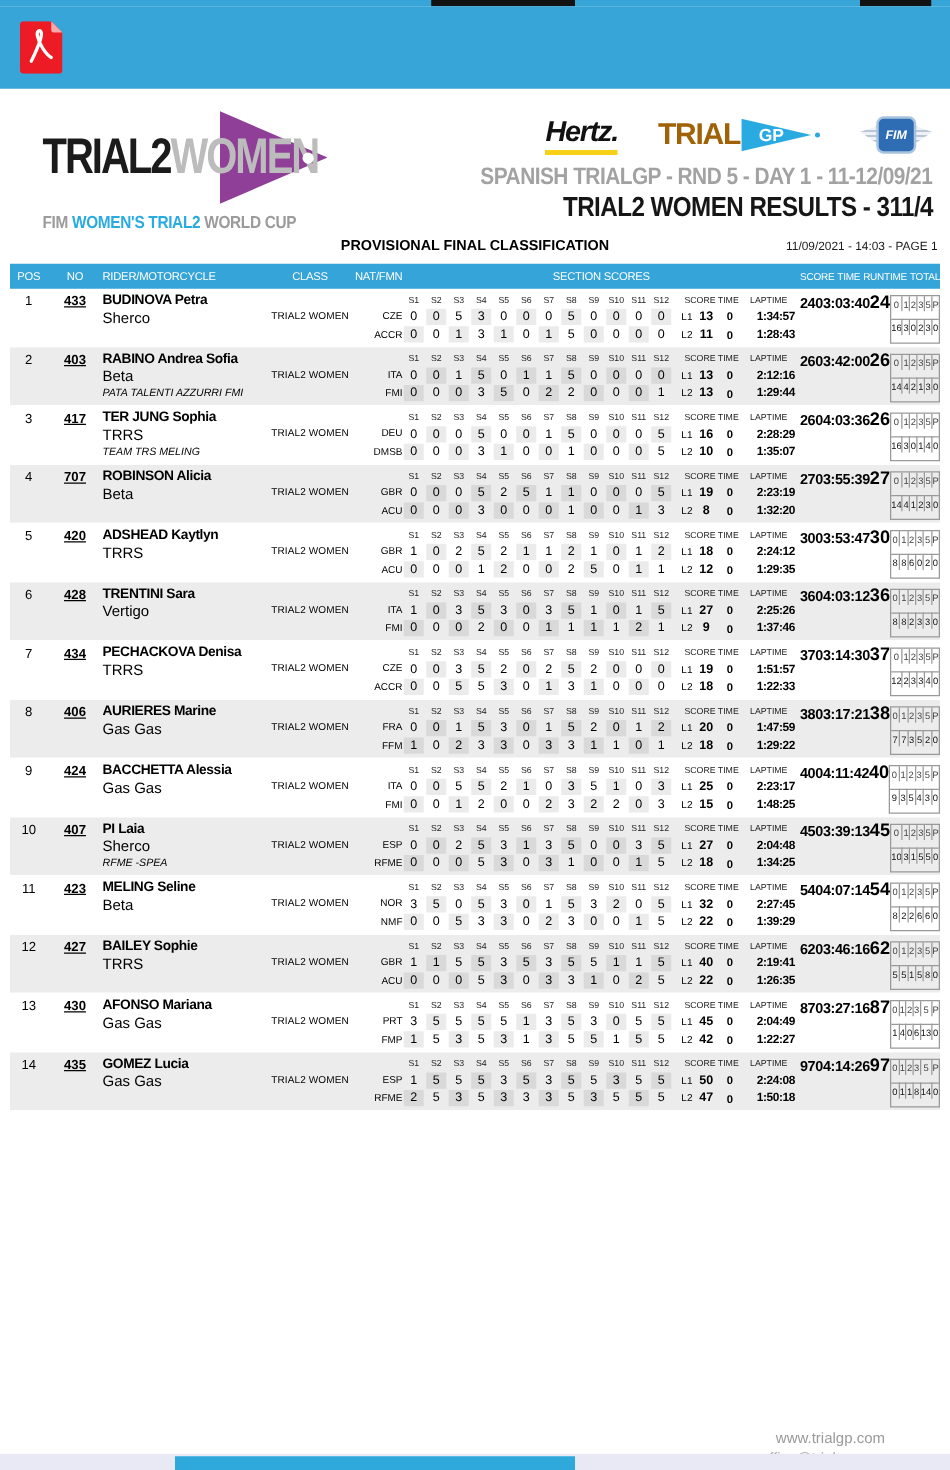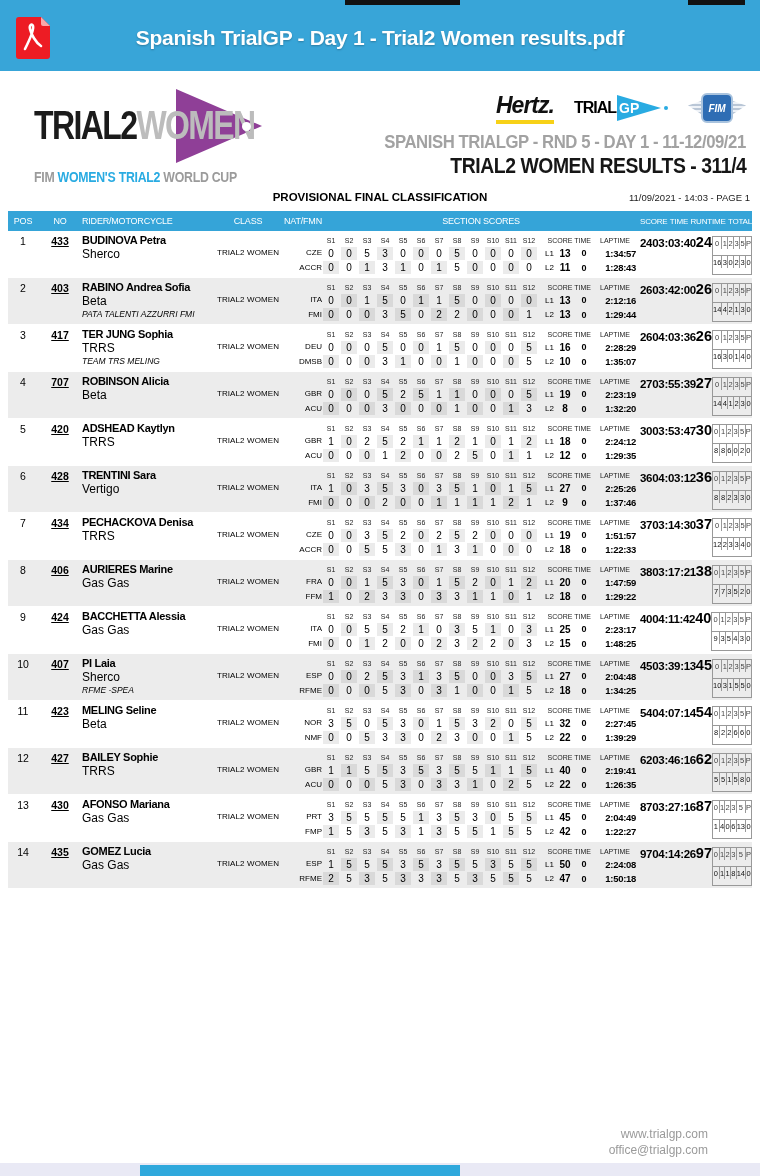--- a/index.html
+++ b/index.html
@@ -19,27 +19,27 @@
   .t2w-tri{position:absolute;left:142px;top:0;width:0;height:0;
     border-left:86px solid #8f3f97;border-top:37px solid transparent;border-bottom:37px solid transparent;}
   .t2w-dot{position:absolute;left:208px;top:33px;width:9px;height:9px;border-radius:50%;background:#fff;z-index:2;}
   .t2w-text{position:absolute;left:0;top:13px;font-size:40px;font-weight:bold;letter-spacing:-2px;
     transform:scaleX(.8);transform-origin:left;z-index:1;line-height:46px;white-space:nowrap;}
   .t2w-black{color:#1b1b1b}.t2w-gray{color:#bcbcbc}
   .t2w-sub{font-size:14px;font-weight:bold;letter-spacing:-.3px;transform:scaleX(.88);
     transform-origin:left;color:#9b9b9b;margin-top:2px;white-space:nowrap;}
   .t2w-sub .hl{color:#29abe2}
   .hdr-right{display:flex;flex-direction:column;align-items:flex-end;padding-right:6px;}
-  .sponsor-row{display:flex;align-items:center;gap:20px;height:38px;}
+  .sponsor-row{display:flex;align-items:center;gap:32px;height:38px;}
   .hertz-logo span{font-size:23px;font-weight:bold;font-style:italic;letter-spacing:-1px;color:#111;}
   .hertz-bar{height:4px;background:#f7d117;margin-top:1px;}
   .trialgp-logo{display:flex;align-items:center;}
-  .tg-text{font-weight:bold;font-size:16px;letter-spacing:-1px;color:#000000;}
+  .tg-text{font-weight:bold;font-size:24px;letter-spacing:-1px;color:#a16207;}
   .tg-tri{width:42px;height:26px;background:#29abe2;clip-path:polygon(0 0,100% 50%,0 100%);
-    color:#fff;font-weight:bold;font-size:14px;line-height:26px;padding-left:2px;margin-left:1px;}
+    color:#fff;font-weight:bold;font-size:14px;line-height:26px;padding-left:14px;margin-left:1px;}
   .tg-dot{width:4px;height:4px;border-radius:50%;background:#29abe2;margin-left:3px;}
   .fim-badge{display:flex;align-items:center;}
   .wing{width:16px;height:16px;background:repeating-linear-gradient(180deg,#b9c6d6 0 2px,#eef2f7 2px 4px);}
   .wing.left{clip-path:polygon(100% 0,0 35%,100% 100%);margin-right:-3px;}
   .wing.right{clip-path:polygon(0 0,100% 35%,0 100%);margin-left:-3px;}
   .fim-box{width:28px;height:26px;background:#2e6db4;border:2px solid #a9c3de;border-radius:6px;
     color:#fff;font-weight:bold;font-style:italic;font-size:10px;display:flex;align-items:center;
     justify-content:center;z-index:1;}
   .event-line{color:#a2a2a2;font-weight:bold;font-size:19px;letter-spacing:-.5px;
     transform:scaleX(.88);transform-origin:right;margin-top:4px;white-space:nowrap;}
@@ -87,21 +87,21 @@
   .tot-line .tb{font-size:14.5px;}
   .cnt-grid{margin-top:2px;margin-left:auto;width:106px;display:grid;
     grid-template-columns:repeat(6,1fr);border:1px solid #999;background:transparent;}
   .cnt-grid div{height:12px;display:flex;align-items:center;justify-content:center;
     font-size:7.5px;border-left:1px solid #999;}
   .cnt-grid div:nth-child(6n+1){border-left:none;}
   .cnt-grid div:nth-child(n+7){border-top:1px solid #999;}
   .cnt-grid .ch{color:#444;}
   .cnt-grid .cv{color:#111;}
   
-  .doc-footer{position:absolute;right:52px;bottom:18px;text-align:right;color:#9a9a9a;
+  .doc-footer{position:absolute;right:52px;bottom:2px;text-align:right;color:#9a9a9a;
     font-size:12px;line-height:16px;}
   .doc-footer a{color:#9a9a9a;text-decoration:none;display:block;}
   .bottomstrip{position:absolute;left:0;bottom:0;width:760px;height:13px;background:#e9e9f5;}
   .bottomstrip .bluebar{position:absolute;left:140px;bottom:0;width:320px;height:11px;background:#2fa8dc;}
 </style>
 </head>
 <body>
 
 <div class="topstrip">
   <div class="seg" style="left:345px;width:115px"></div>
@@ -109,21 +109,20 @@
 </div>
 
 <div class="titlebar">
   <div class="pdf-ic">
     <svg width="34" height="42" viewBox="0 0 34 42">
       <path d="M3 0 h22 l9 9 v30 a3 3 0 0 1 -3 3 h-28 a3 3 0 0 1 -3 -3 v-36 a3 3 0 0 1 3 -3z" fill="#ed1c24"></path>
       <path d="M25 0 l9 9 h-7 a2 2 0 0 1 -2 -2z" fill="#f9a8aa"></path>
       <path d="M9 32 C13 24 18 12 17 9 C16 6 13 8 14 12 C15 17 20 26 25 29" stroke="#fff" stroke-width="2.6" fill="none" stroke-linecap="round"></path>
     </svg>
   </div>
-  <div class="win-title">Spanish TrialGP - Day 1 - Trial2 Women results.pdf</div>
 </div>
 
 <div class="page">
 
   <div class="doc-header">
     <div class="t2w-wrap">
       <div class="t2w-logo">
         <div class="t2w-tri"></div>
         <div class="t2w-dot"></div>
         <div class="t2w-text">

